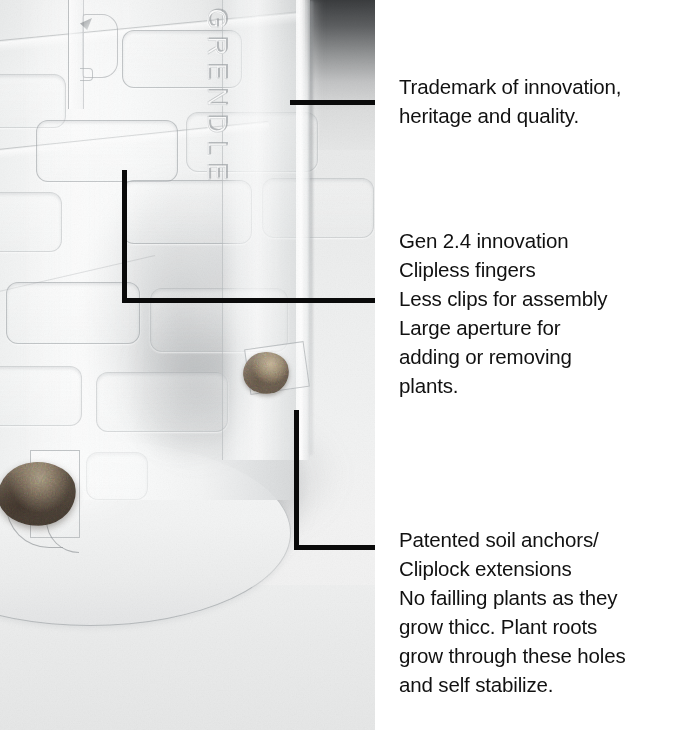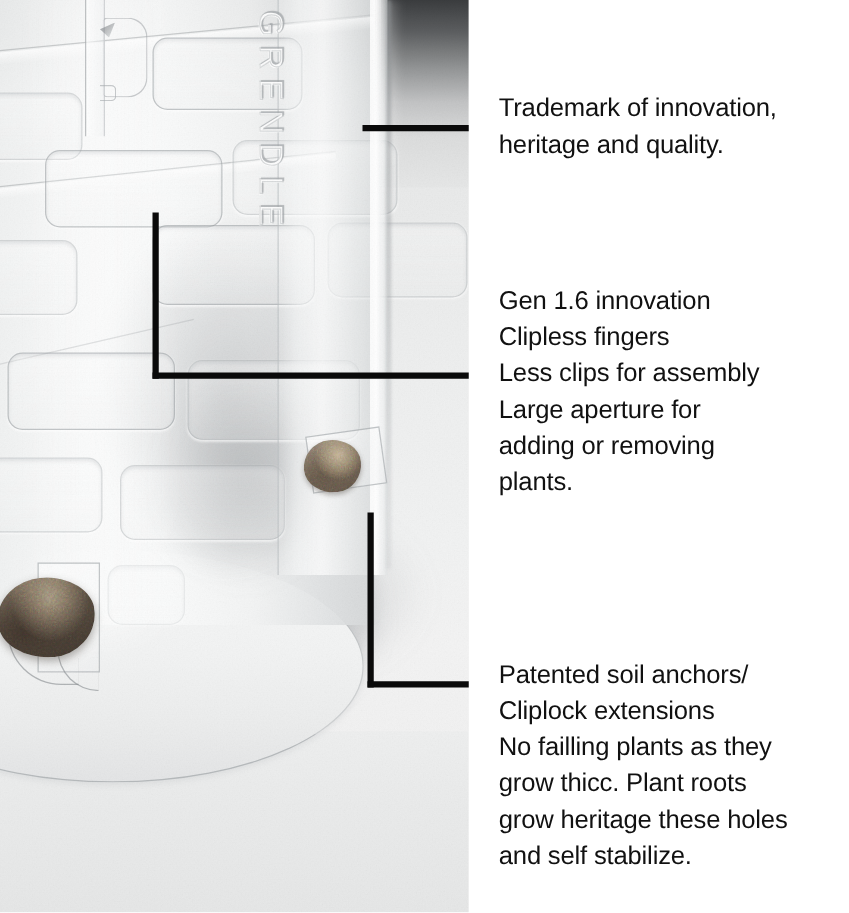--- a/index.html
+++ b/index.html
@@ -423,27 +423,27 @@
 
   <div class="leader" style="left:122px; top:170px; width:5px; height:133px;"></div>
   <div class="leader" style="left:122px; top:298px; width:268px; height:5px;"></div>
 
   <div class="leader" style="left:294px; top:410px; width:5px; height:140px;"></div>
   <div class="leader" style="left:294px; top:545px; width:96px; height:5px;"></div>
 
   <div class="text-panel">
     <div class="callout" id="callout-1">Trademark of innovation,
 heritage and quality.</div>
-    <div class="callout" id="callout-2">Gen 1.6 innovation
+    <div class="callout" id="callout-2">Gen 2.4 innovation
 Clipless fingers
 Less clips for assembly
 Large aperture for
 adding or removing
 plants.</div>
     <div class="callout" id="callout-3">Patented soil anchors/
 Cliplock extensions</div>
     <div class="callout" id="callout-4">No failling plants as they
 grow thicc. Plant roots
-grow heritage these holes
+grow through these holes
 and self stabilize.</div>
   </div>
 
 </div>
 
 </body></html>

